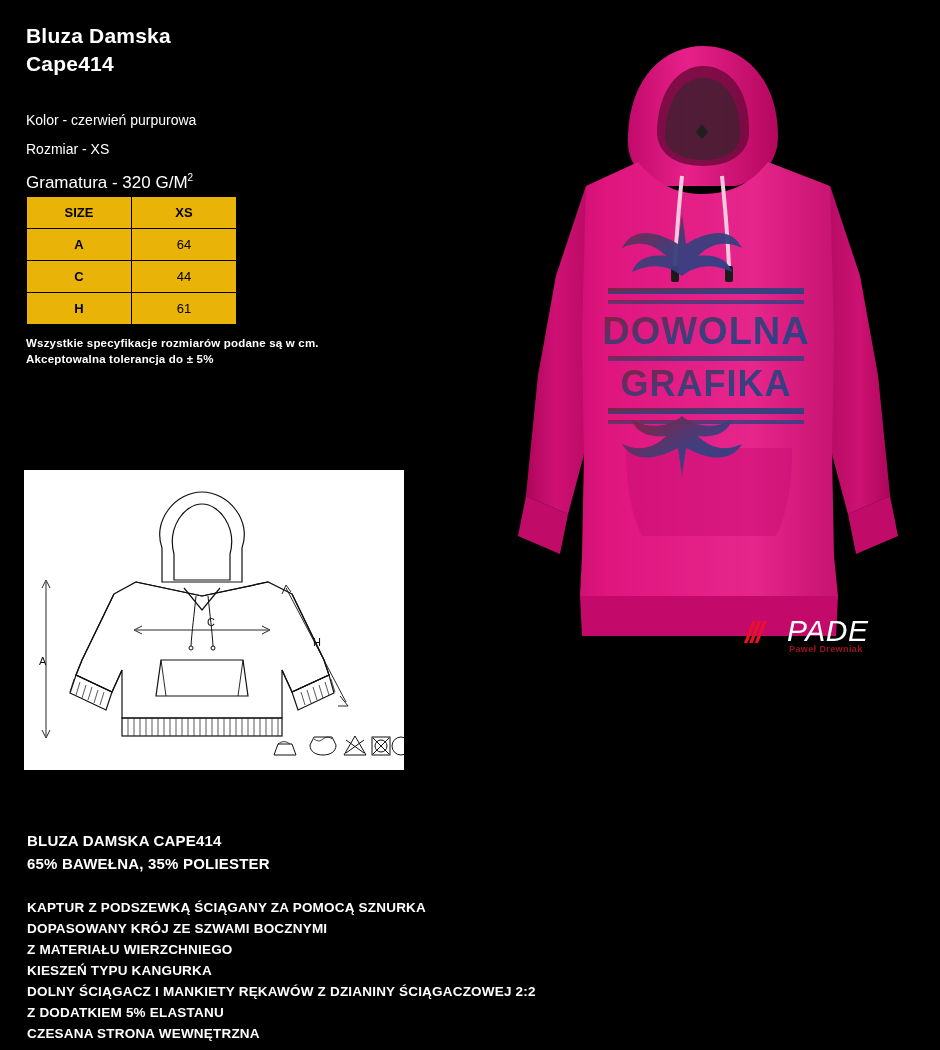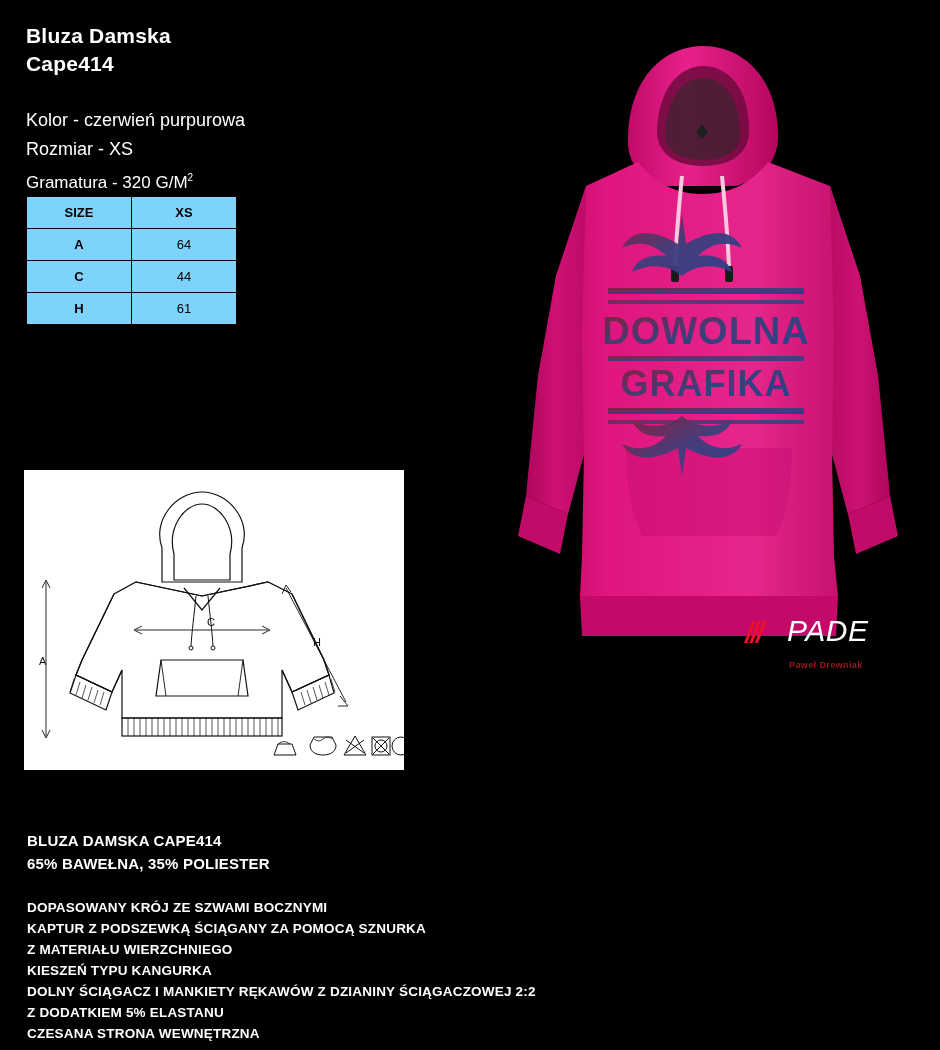--- a/index.html
+++ b/index.html
@@ -26,21 +26,21 @@
   .title-line {
     font-size: 21px;
     font-weight: bold;
     letter-spacing: 0.2px;
     line-height: 28px;
     color: #ffffff;
   }
   .spec-gap { height: 28px; }
 
   .attr-big {
-    font-size: 18px;
+    font-size: 14px;
     line-height: 29px;
     color: #ffffff;
     font-weight: normal;
   }
   .attr-small {
     font-size: 17px;
     line-height: 27px;
     color: #ffffff;
   }
   .attr-small sup { font-size: 10px; vertical-align: super; }
@@ -49,21 +49,21 @@
     font-size: 18px;
     margin-top: 26px;
     margin-bottom: 8px;
     color: #ffffff;
   }
 
   
   table.size-table {
     border-collapse: collapse;
     width: 211px;
-    background: #7dd3fc;
+    background: #eab308;
     color: #000000;
   }
   table.size-table th,
   table.size-table td {
     border: 1px solid #000;
     font-size: 13px;
     padding: 8px 0;
     text-align: center;
     font-weight: bold;
   }
@@ -147,21 +147,21 @@
     position: absolute;
     left: 42px; top: 2px;
     font-size: 30px;
     font-weight: normal;
     font-style: italic;
     color: #ffffff;
     letter-spacing: 0.5px;
   }
   .logo-sub {
     position: absolute;
-    left: 44px; top: 48px;
+    left: 44px; top: 32px;
     font-size: 9px;
     font-weight: bold;
     color: #9a1420;
     letter-spacing: 0.4px;
   }
 </style>
 </head>
 <body>
 
 <div id="page">
@@ -194,20 +194,24 @@
           <td>C</td>
           <td class="val">44</td>
         </tr>
         <tr>
           <td>H</td>
           <td class="val">61</td>
         </tr>
       </tbody>
     </table>
 
+    <div class="table-note">
+      <div class="justified">Wszystkie specyfikacje rozmiarów podane są w cm.</div>
+      <div>Akceptowalna tolerancja do ± 5%</div>
+    </div>
   </div>
 
   <div id="drawing">
     <svg width="380" height="300" viewBox="0 0 380 300">
       <g fill="none" stroke="#111" stroke-width="1.2">
 
         <path d="M138 78 C128 50 152 22 178 22 C204 22 228 50 218 78 L218 112 L138 112 Z"></path>
 
         <path d="M150 84 C143 58 160 34 178 34 C196 34 213 58 206 84 L206 110 L150 110 Z"></path>
 
@@ -321,22 +325,22 @@
 
         <circle cx="377" cy="276" r="9"></circle>
       </g>
     </svg>
   </div>
 
   <div id="bottom">
     <div class="bt-strong">BLUZA DAMSKA CAPE414</div>
     <div class="bt-strong">65% BAWEŁNA, 35% POLIESTER</div>
     <div class="bt-list">
+      <div class="bt-item">KAPTUR Z PODSZEWKĄ ŚCIĄGANY ZA POMOCĄ SZNURKA</div>
       <div class="bt-item">DOPASOWANY KRÓJ ZE SZWAMI BOCZNYMI</div>
-      <div class="bt-item">KAPTUR Z PODSZEWKĄ ŚCIĄGANY ZA POMOCĄ SZNURKA</div>
       <div class="bt-item"> Z MATERIAŁU WIERZCHNIEGO</div>
       <div class="bt-item">KIESZEŃ TYPU KANGURKA</div>
       <div class="bt-item">DOLNY ŚCIĄGACZ I MANKIETY RĘKAWÓW Z DZIANINY ŚCIĄGACZOWEJ 2:2</div>
       <div class="bt-item">Z DODATKIEM 5% ELASTANU</div>
       <div class="bt-item">CZESANA STRONA WEWNĘTRZNA</div>
     </div>
   </div>
 
   <div id="photo">
     <svg width="480" height="700" viewBox="0 0 480 700">

